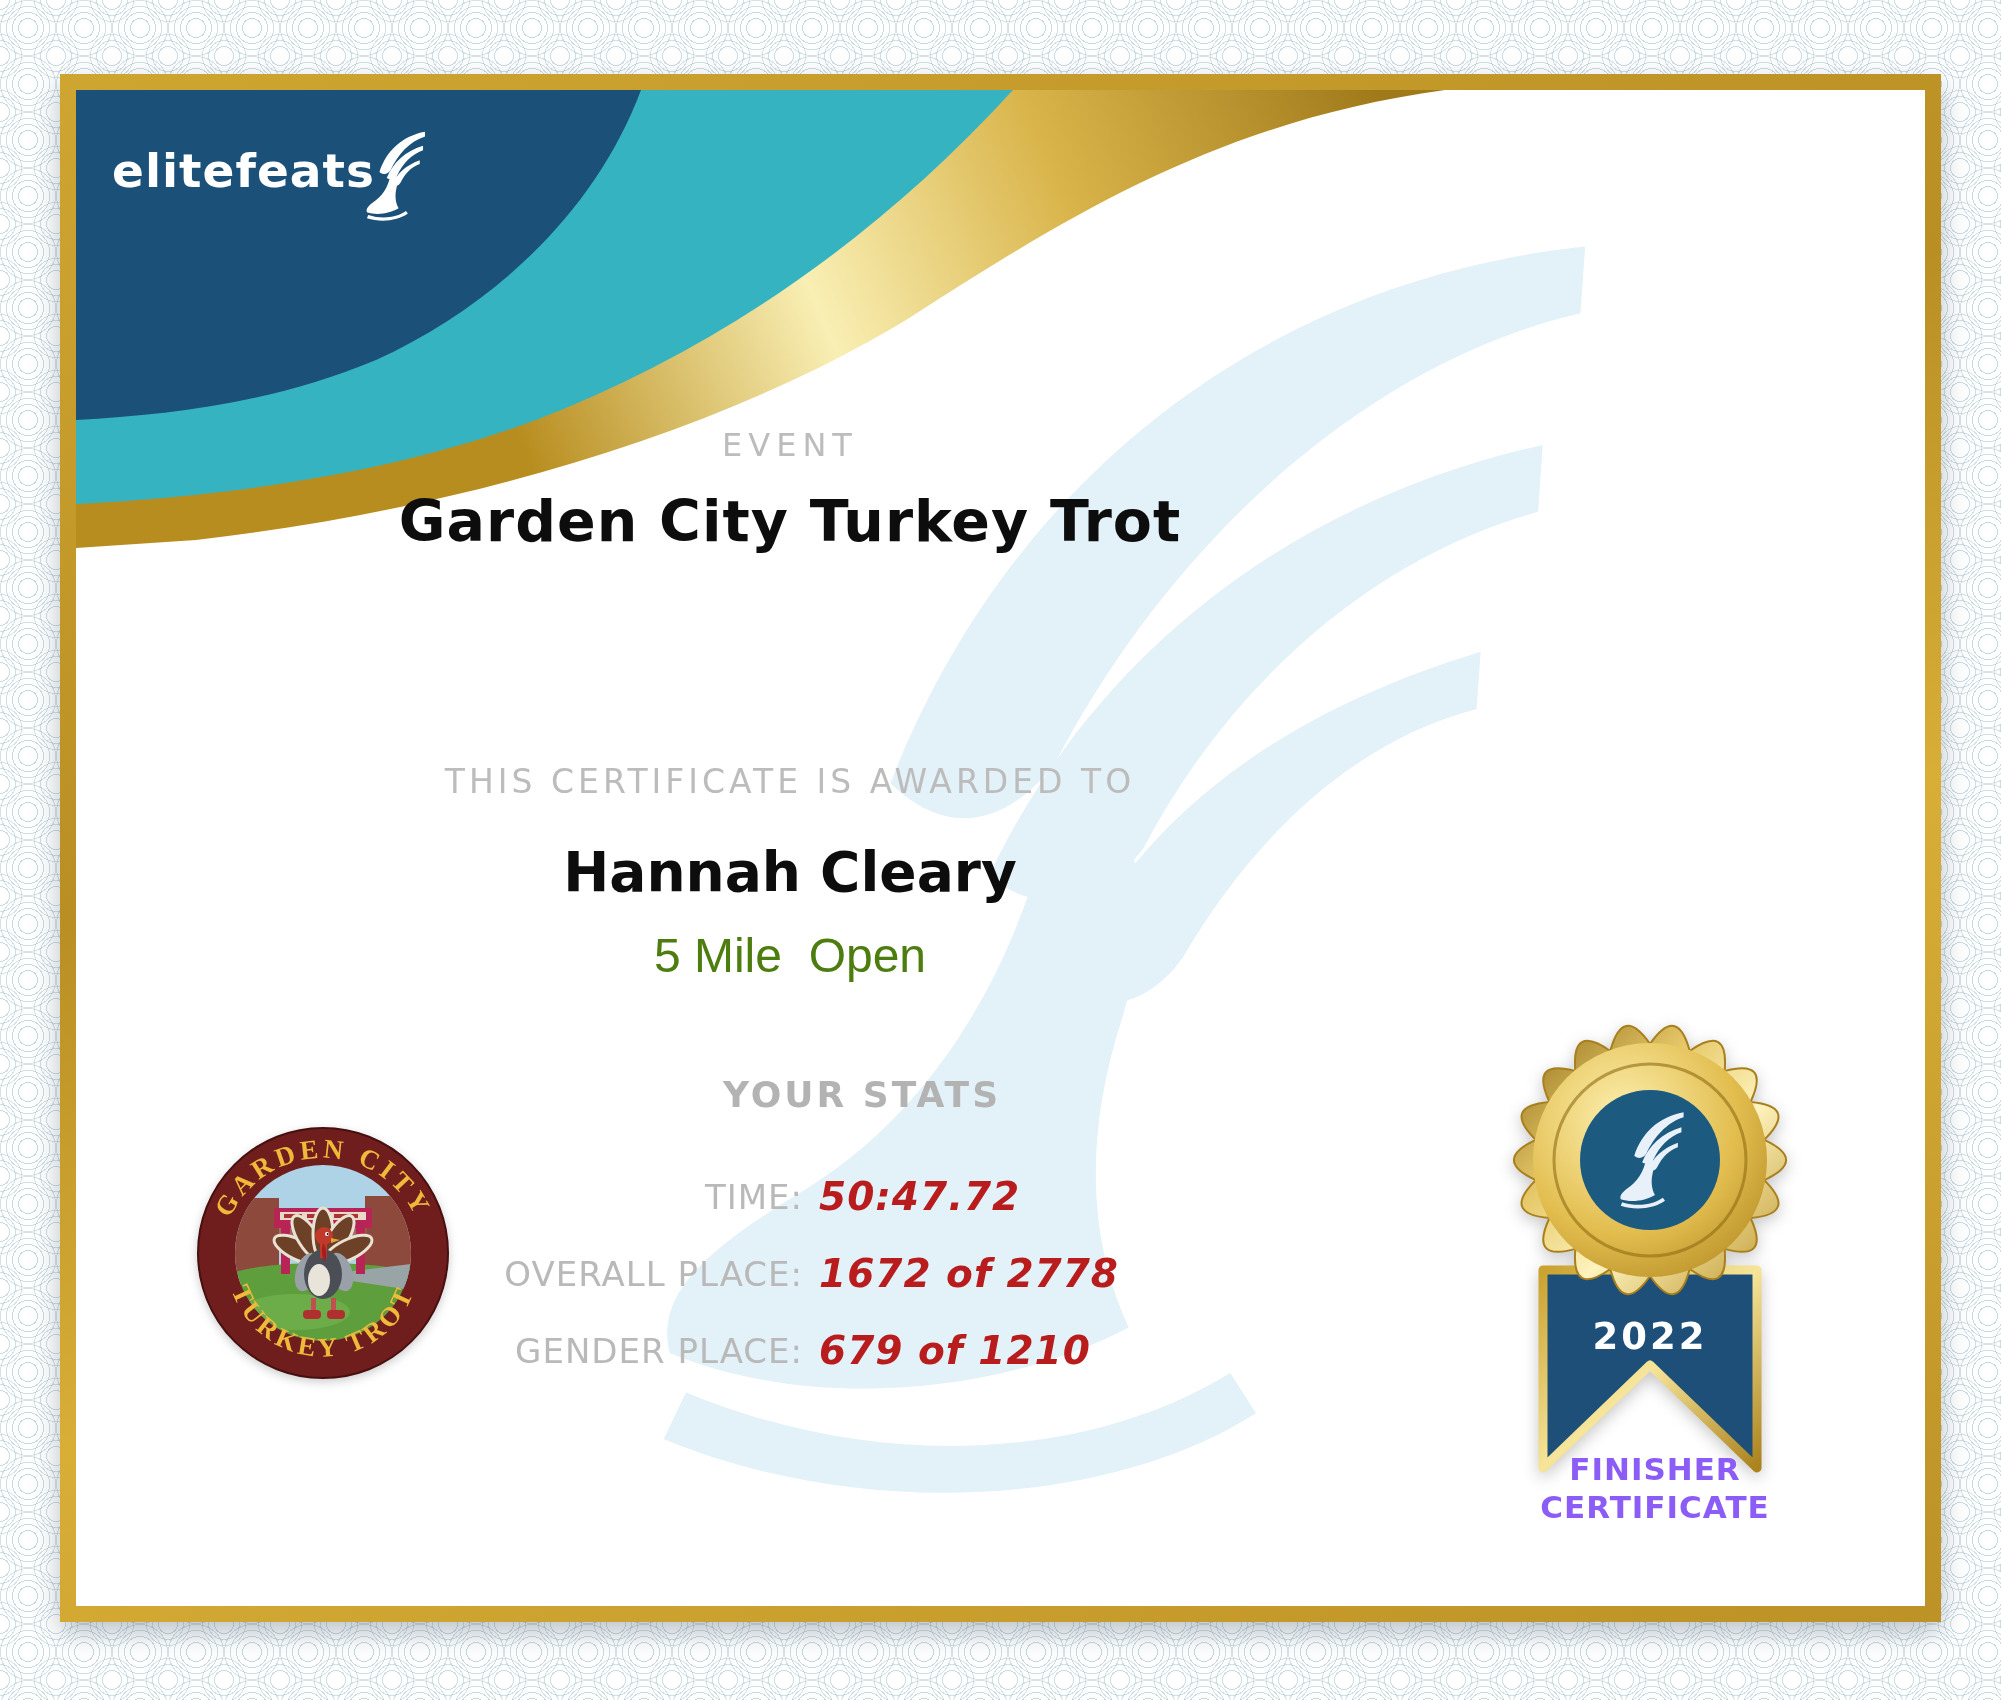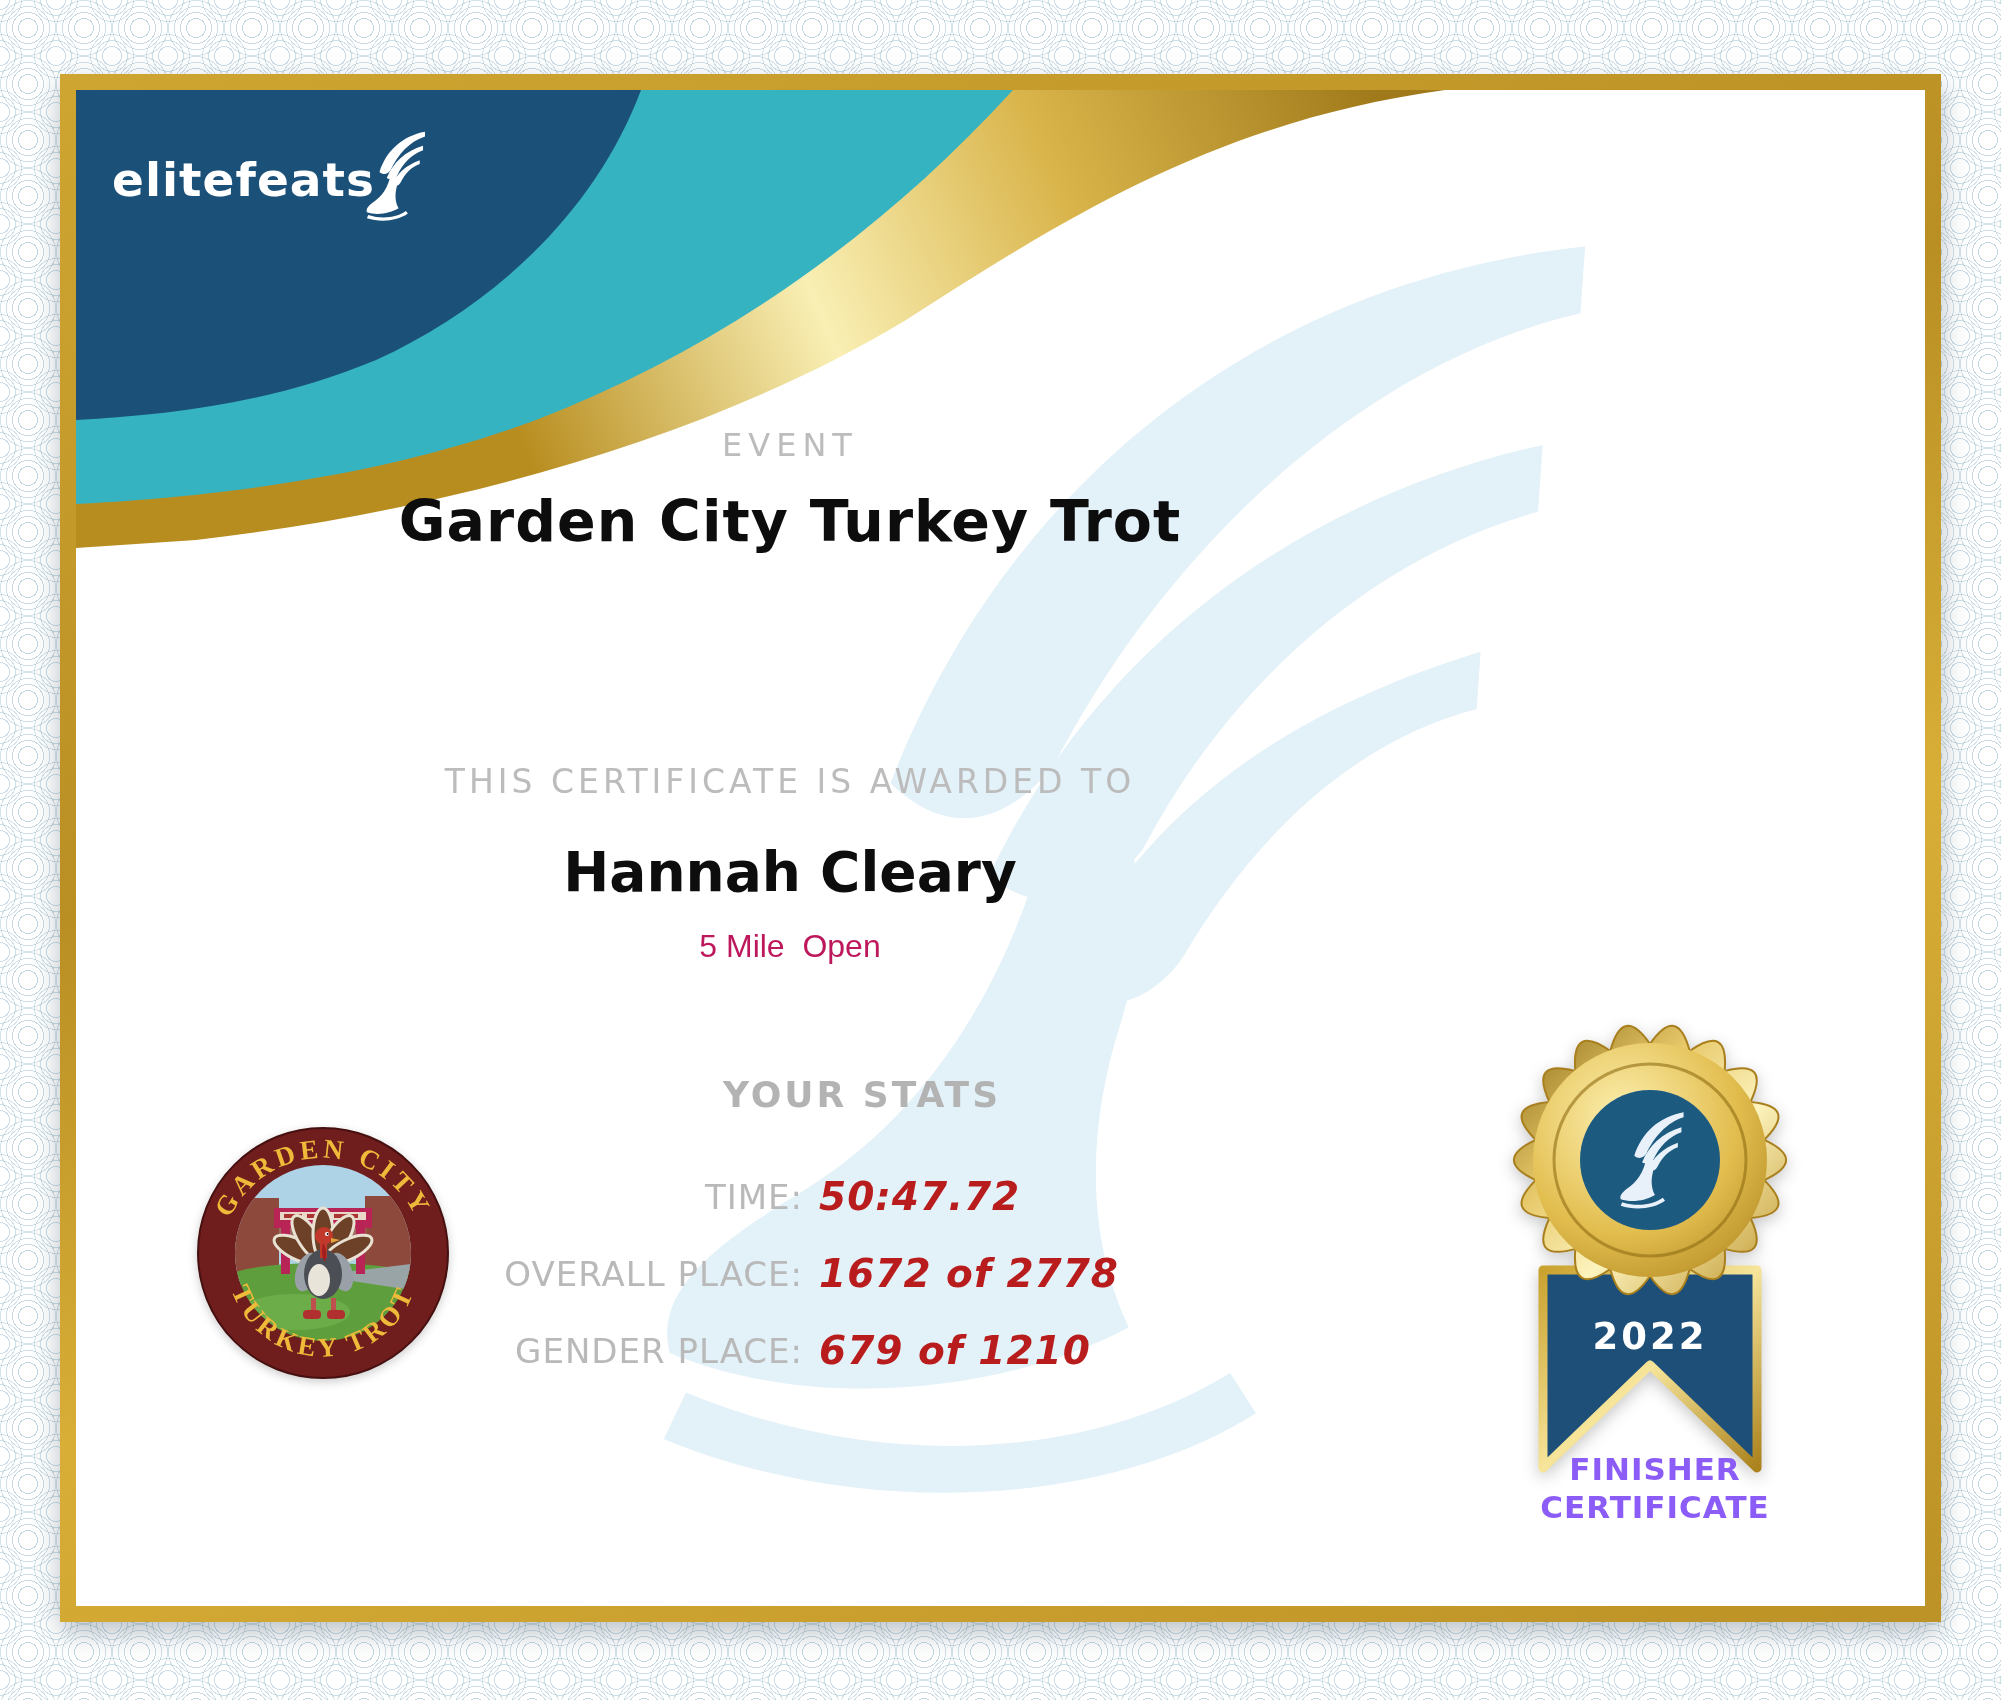--- a/index.html
+++ b/index.html
@@ -27,32 +27,32 @@
     box-sizing:border-box;background:#ffffff;
     border:16px solid #c49a2c;
     border-image:linear-gradient(160deg,#cfa531 0%,#b98f24 38%,#d8ae37 62%,#bd9226 100%) 1;
     box-shadow:0 10px 26px rgba(80,100,115,.4);
   }
   .cert>*{position:absolute;}
   svg{display:block;}
   
   .header-swoosh{left:0;top:0;width:1400px;height:470px;}
   .brand{left:36px;top:30px;display:flex;align-items:flex-start;color:#fff;}
-  .brand-text{margin-top:32px;font-size:47px;font-weight:bold;letter-spacing:1px;
+  .brand-text{margin-top:23px;font-size:47px;font-weight:bold;letter-spacing:1px;
     font-family:"DejaVu Sans",sans-serif;}
   .brand-icon{width:66px;height:112px;margin-left:-14px;}
   
   .watermark{left:544px;top:95px;width:950px;height:1340px;transform:rotate(4deg);}
   
   .col{left:0;width:1428px;text-align:center;color:#bcbcbc;}
   .event-label{top:336px;font-size:32px;letter-spacing:6px;}
   .event-name{top:398px;font-size:57px;font-weight:bold;color:#0d0d0d;letter-spacing:1px;}
   .awarded-label{top:672px;font-size:33px;letter-spacing:4px;}
   .recipient{top:750px;font-size:55px;font-weight:bold;color:#0d0d0d;}
-  .division{top:838px;font-size:32px;color:#be185d;white-space:pre;
+  .division{top:838px;font-size:48px;color:#4d7c0f;white-space:pre;
     font-family:"Liberation Sans",sans-serif;}
   .stats-title{left:0;width:1572px;text-align:center;top:984px;
     font-size:36px;font-weight:bold;color:#b3b3b3;letter-spacing:3px;}
   
   .stats{left:0;top:1068px;width:1300px;}
   .stat-row{height:77px;display:flex;align-items:center;}
   .stat-label{width:727px;text-align:right;font-size:34px;color:#b9b9b9;letter-spacing:1px;}
   .stat-value{margin-left:16px;font-size:39px;font-weight:bold;color:#b91c1c;letter-spacing:1px;font-style:italic;}
   
   .event-logo{left:119px;top:1032px;width:256px;height:262px;

